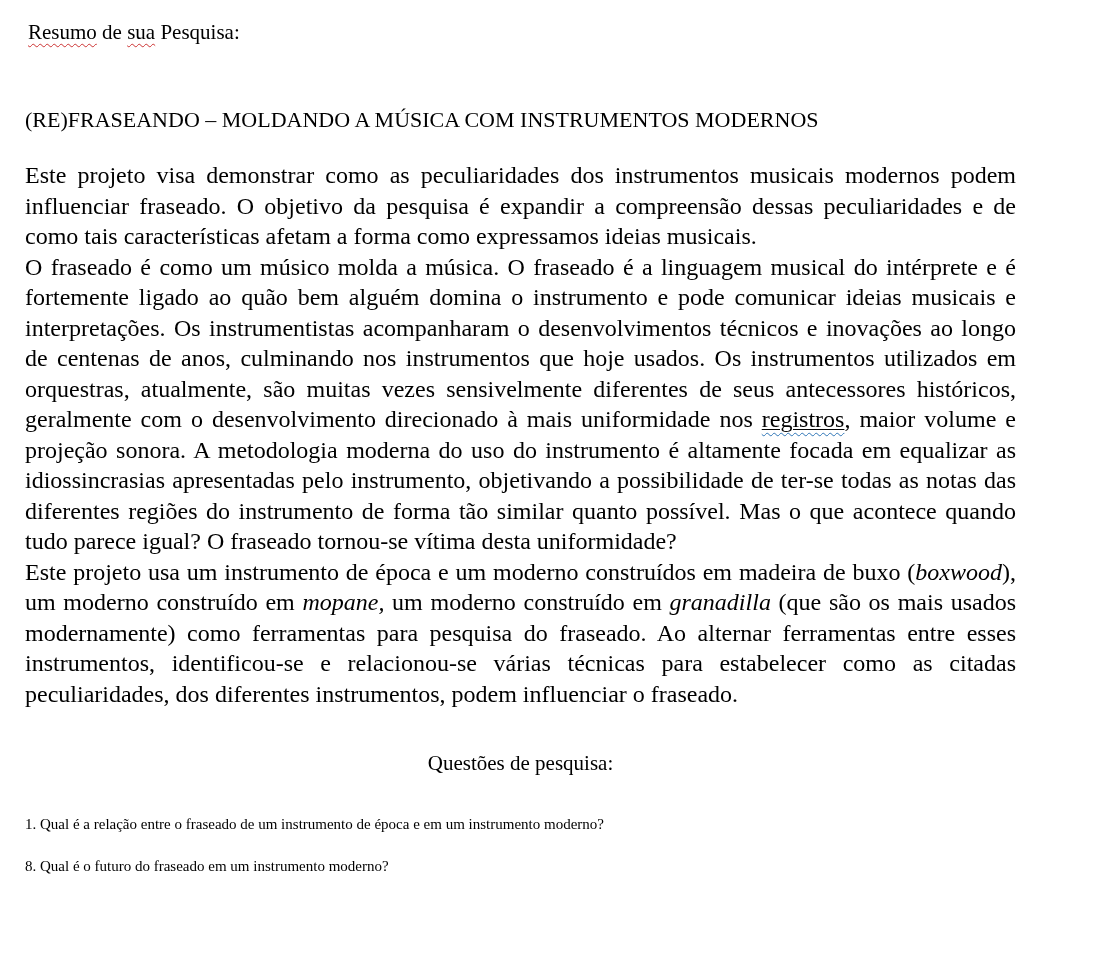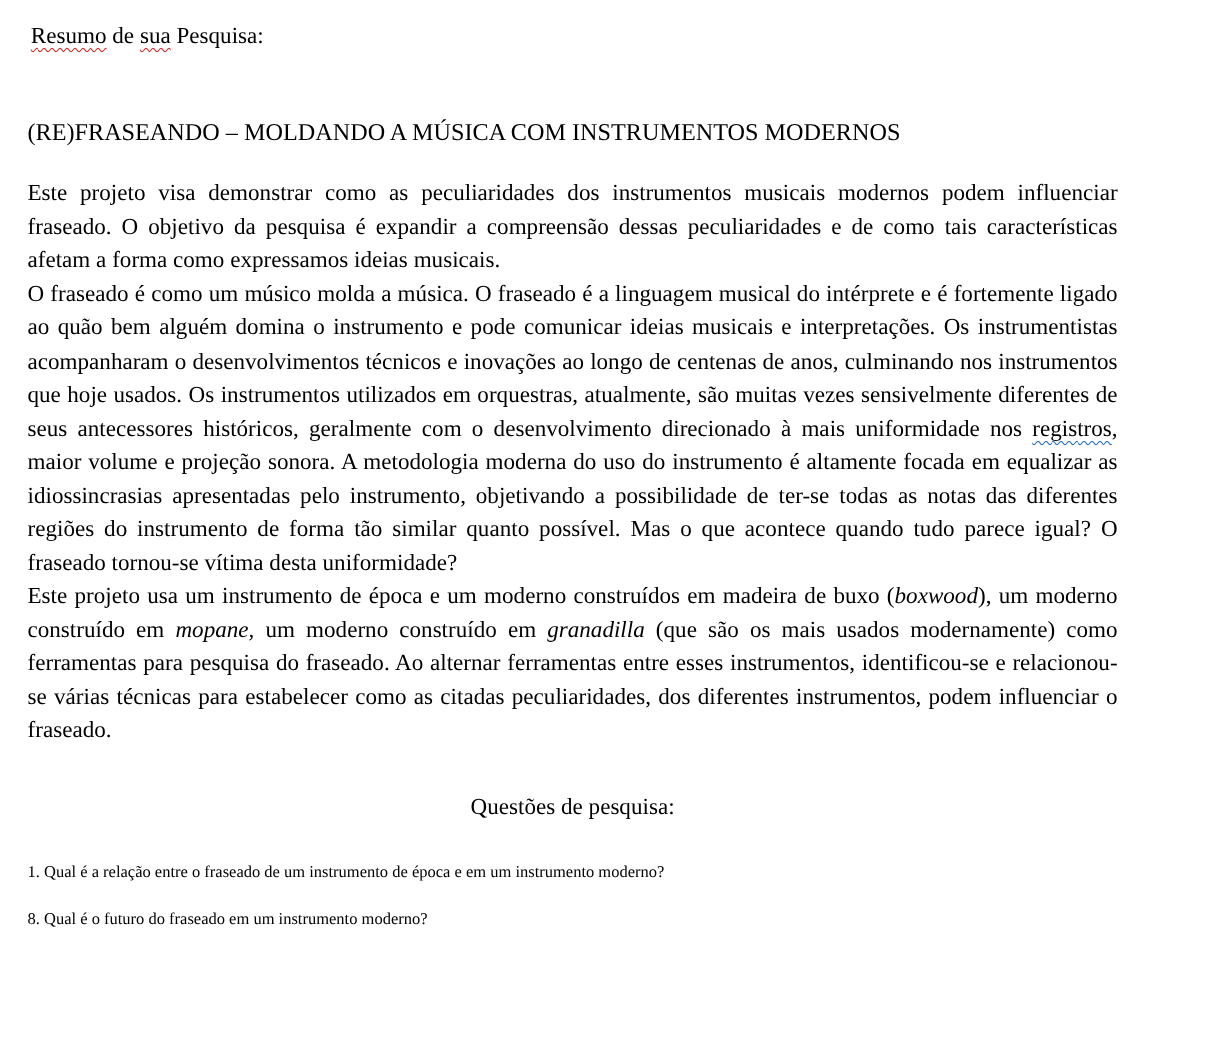--- a/index.html
+++ b/index.html
@@ -33,33 +33,34 @@
     text-underline-offset: 4px;
   }
   .title {
     margin: 58px 0 25px 0;
     font-size: 22px;
     font-weight: normal;
     line-height: 30px;
   }
   .para {
     margin: 0;
-    font-size: 21px;
+    font-size: 24px;
     line-height: 30.5px;
     text-align: justify;
     text-justify: inter-word;
   }
   .grammar {
     text-decoration: underline;
     text-decoration-style: wavy;
     text-decoration-color: #2e75b6;
     text-decoration-thickness: 1px;
     text-underline-offset: 5px;
   }
   .u-solid {
+    text-decoration: underline;
     text-decoration-style: solid;
     text-decoration-color: #000000;
     text-decoration-thickness: 1px;
     text-underline-offset: 2px;
   }
   .italic {
     font-style: italic;
     font-family: Liberation Serif, serif;
   }
   .q-label {

